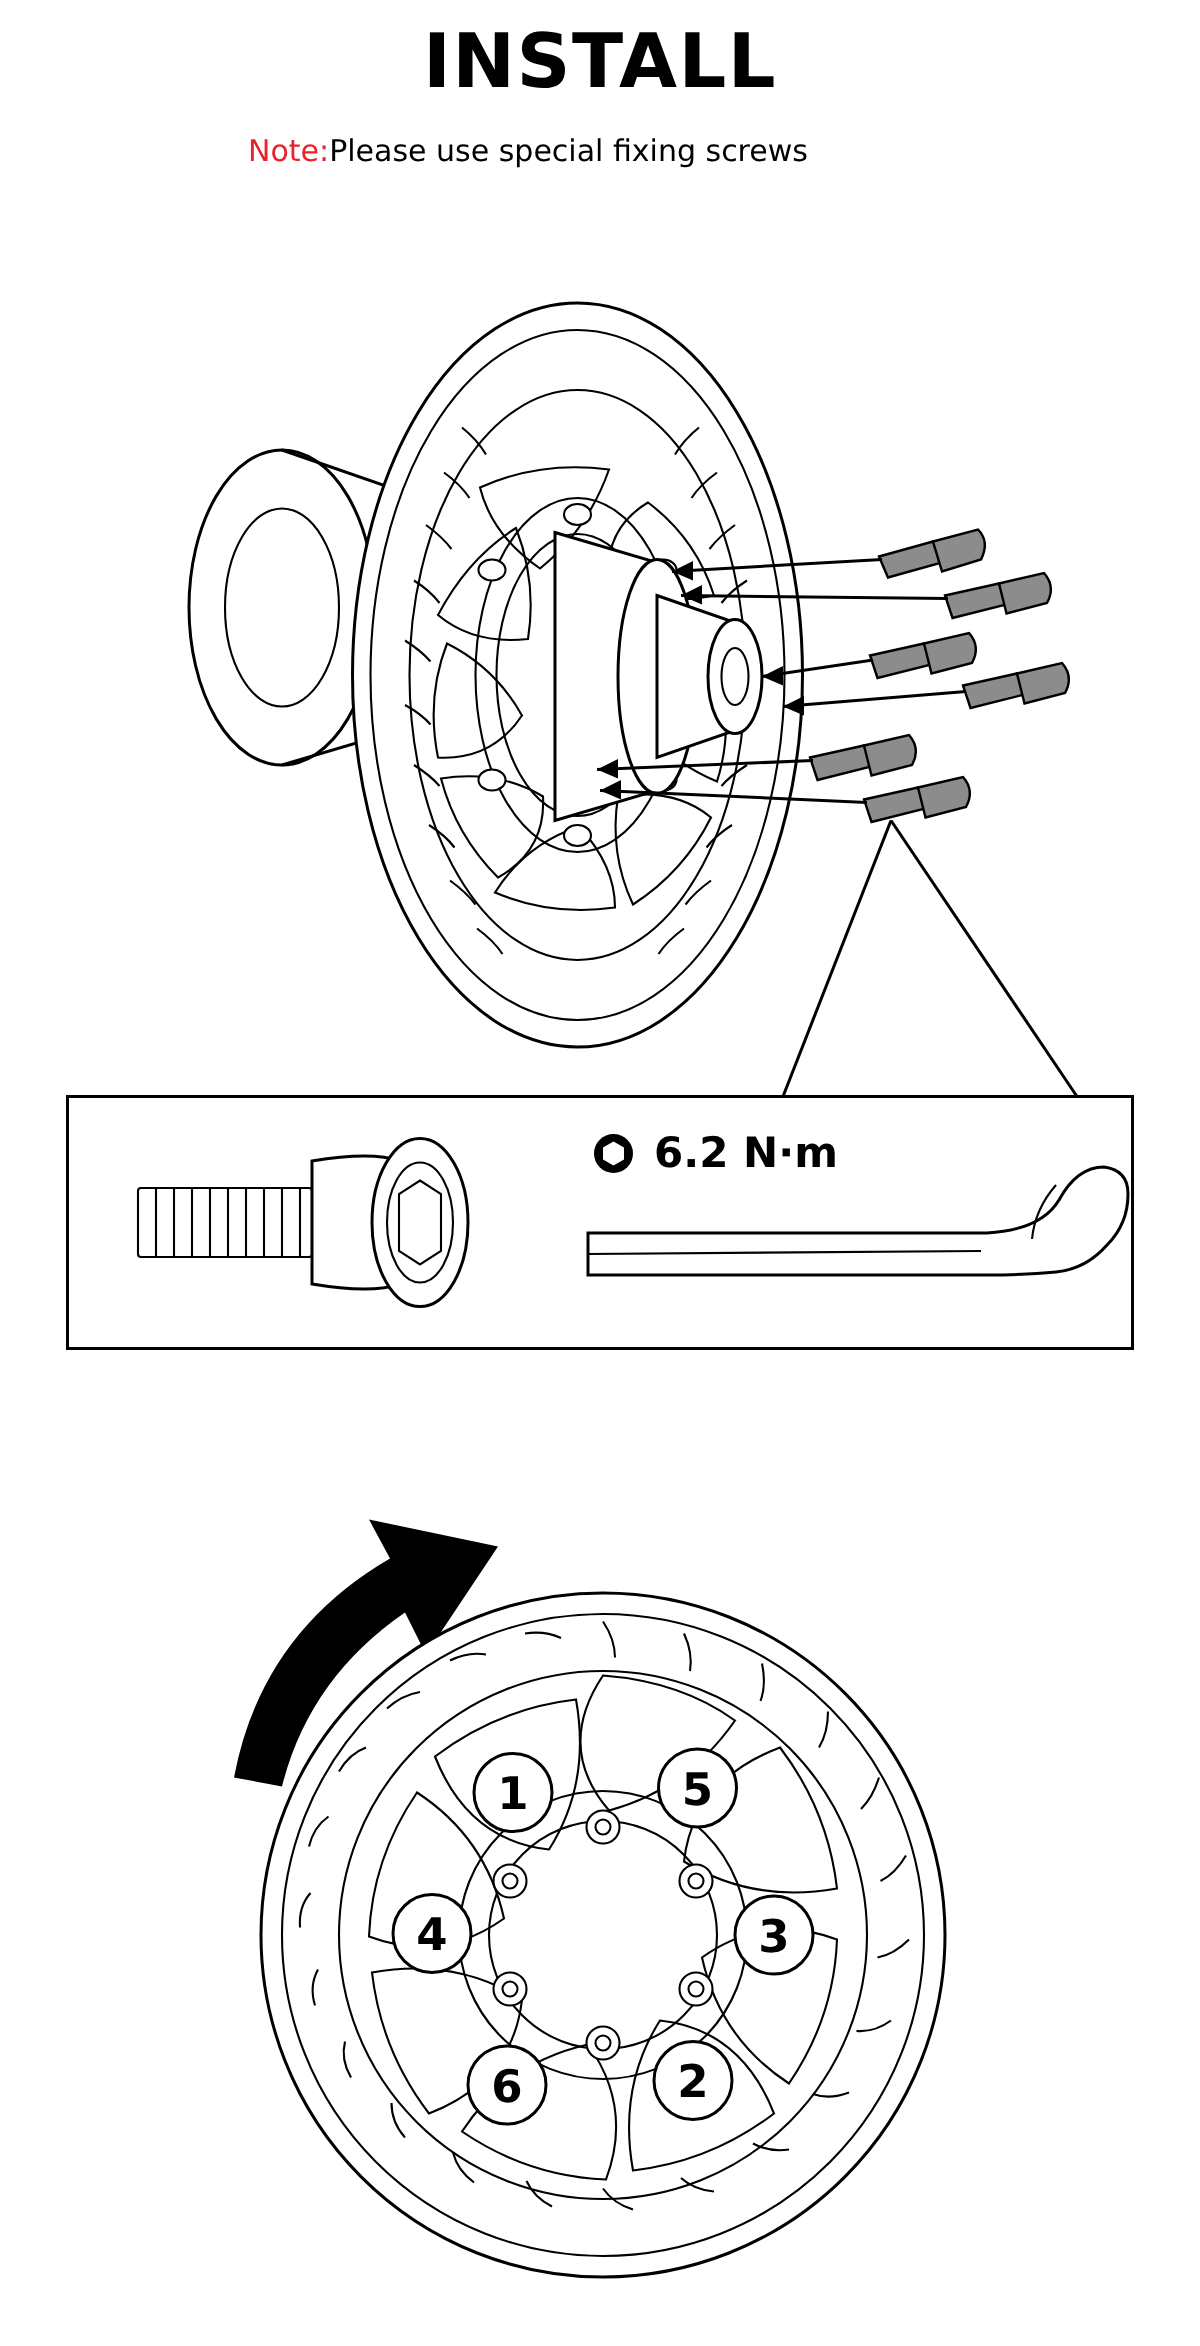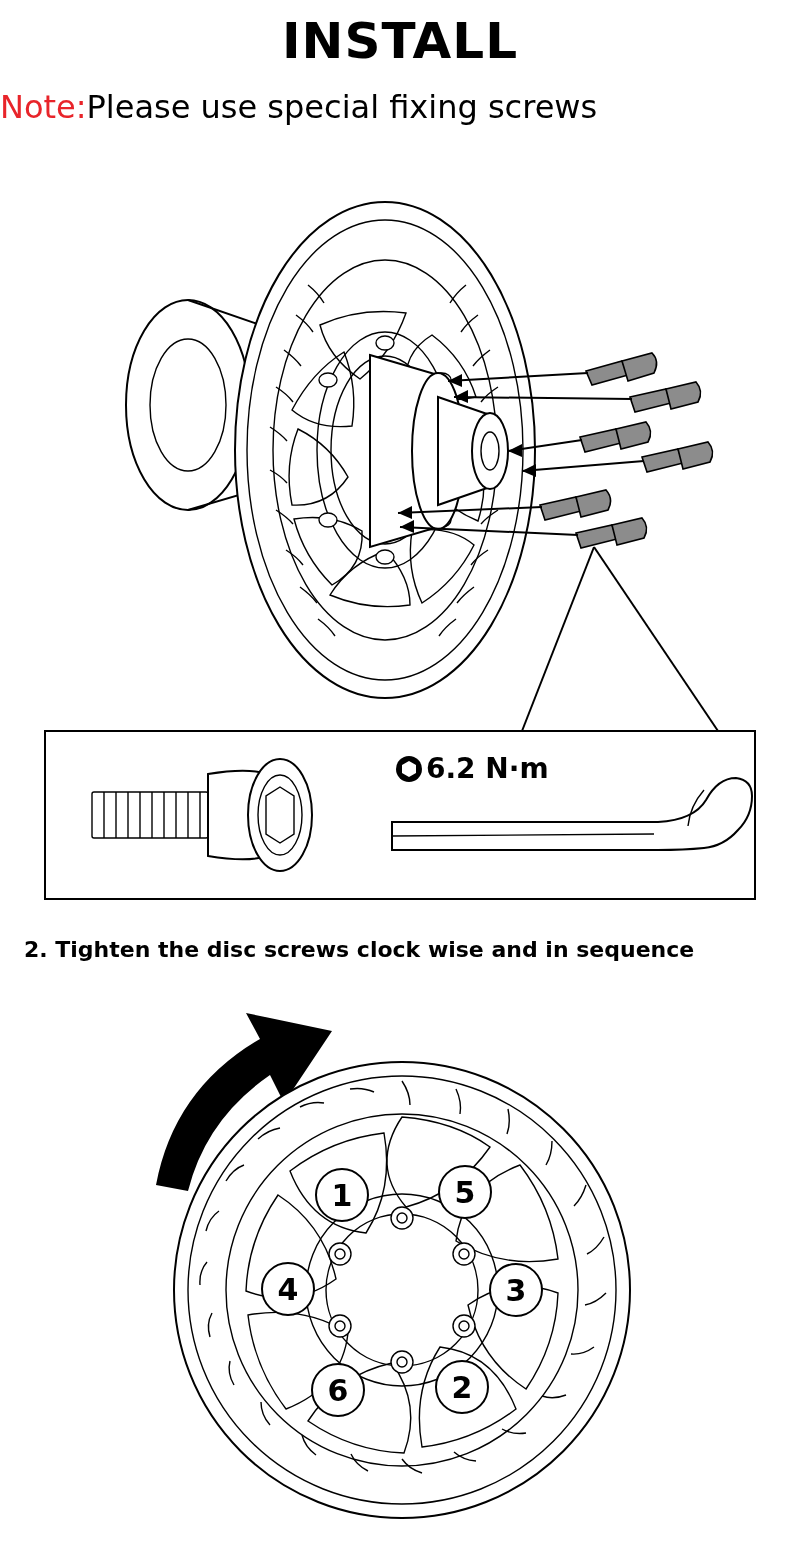--- a/index.html
+++ b/index.html
@@ -30,22 +30,22 @@
     font-size: 50px;
     font-weight: bold;
     letter-spacing: 1px;
     line-height: 1.1;
   }
   .note {
     position: absolute;
     top: 88px;
     left: 0;
     width: 704px;
-    text-align: left;
-    font-size: 32px;
+    text-align: center;
+    font-size: 20px;
     line-height: 1.2;
   }
   .note .note-label {
     color: #e8242a;
   }
   .note .note-text {
     color: #000000;
   }
   .step1-text {
     position: absolute;
@@ -105,21 +105,21 @@
     fill: #000;
   }
   .torque-label {
     position: absolute;
     left: 350px;
     top: 22px;
     font-size: 28px;
     font-weight: bold;
     display: flex;
     align-items: center;
-    gap: 2px;
+    gap: 12px;
   }
 </style>
 </head>
 <body>
 
 <div class="page">
 
   <div class="title">INSTALL</div>
 
   <div class="note">
@@ -281,21 +281,20 @@
     <div class="torque-label">
       <svg width="30" height="30" viewBox="0 0 30 30">
         <circle cx="15" cy="15" r="13" fill="#000"></circle>
         <path d="M15 7 l7 4 l0 8 l-7 4 l-7 -4 l0 -8 z" fill="#fff"></path>
       </svg>
       <span>6.2 N·m</span>
     </div>
   </div>
 
   <div class="step2-text">
-    <span>2. Tighten the disc screws clock wise and in sequence</span>
   </div>
 
   <div class="fig2">
     <svg width="560" height="540" viewBox="0 0 560 540">
 
       <g>
         <path class="fillblk" d="M36 180 q18 -96 104 -146 l-14 -26 l86 18 l-48 72 l-14 -28 q-64 44 -82 116 z"></path>
       </g>
 
       <g>

